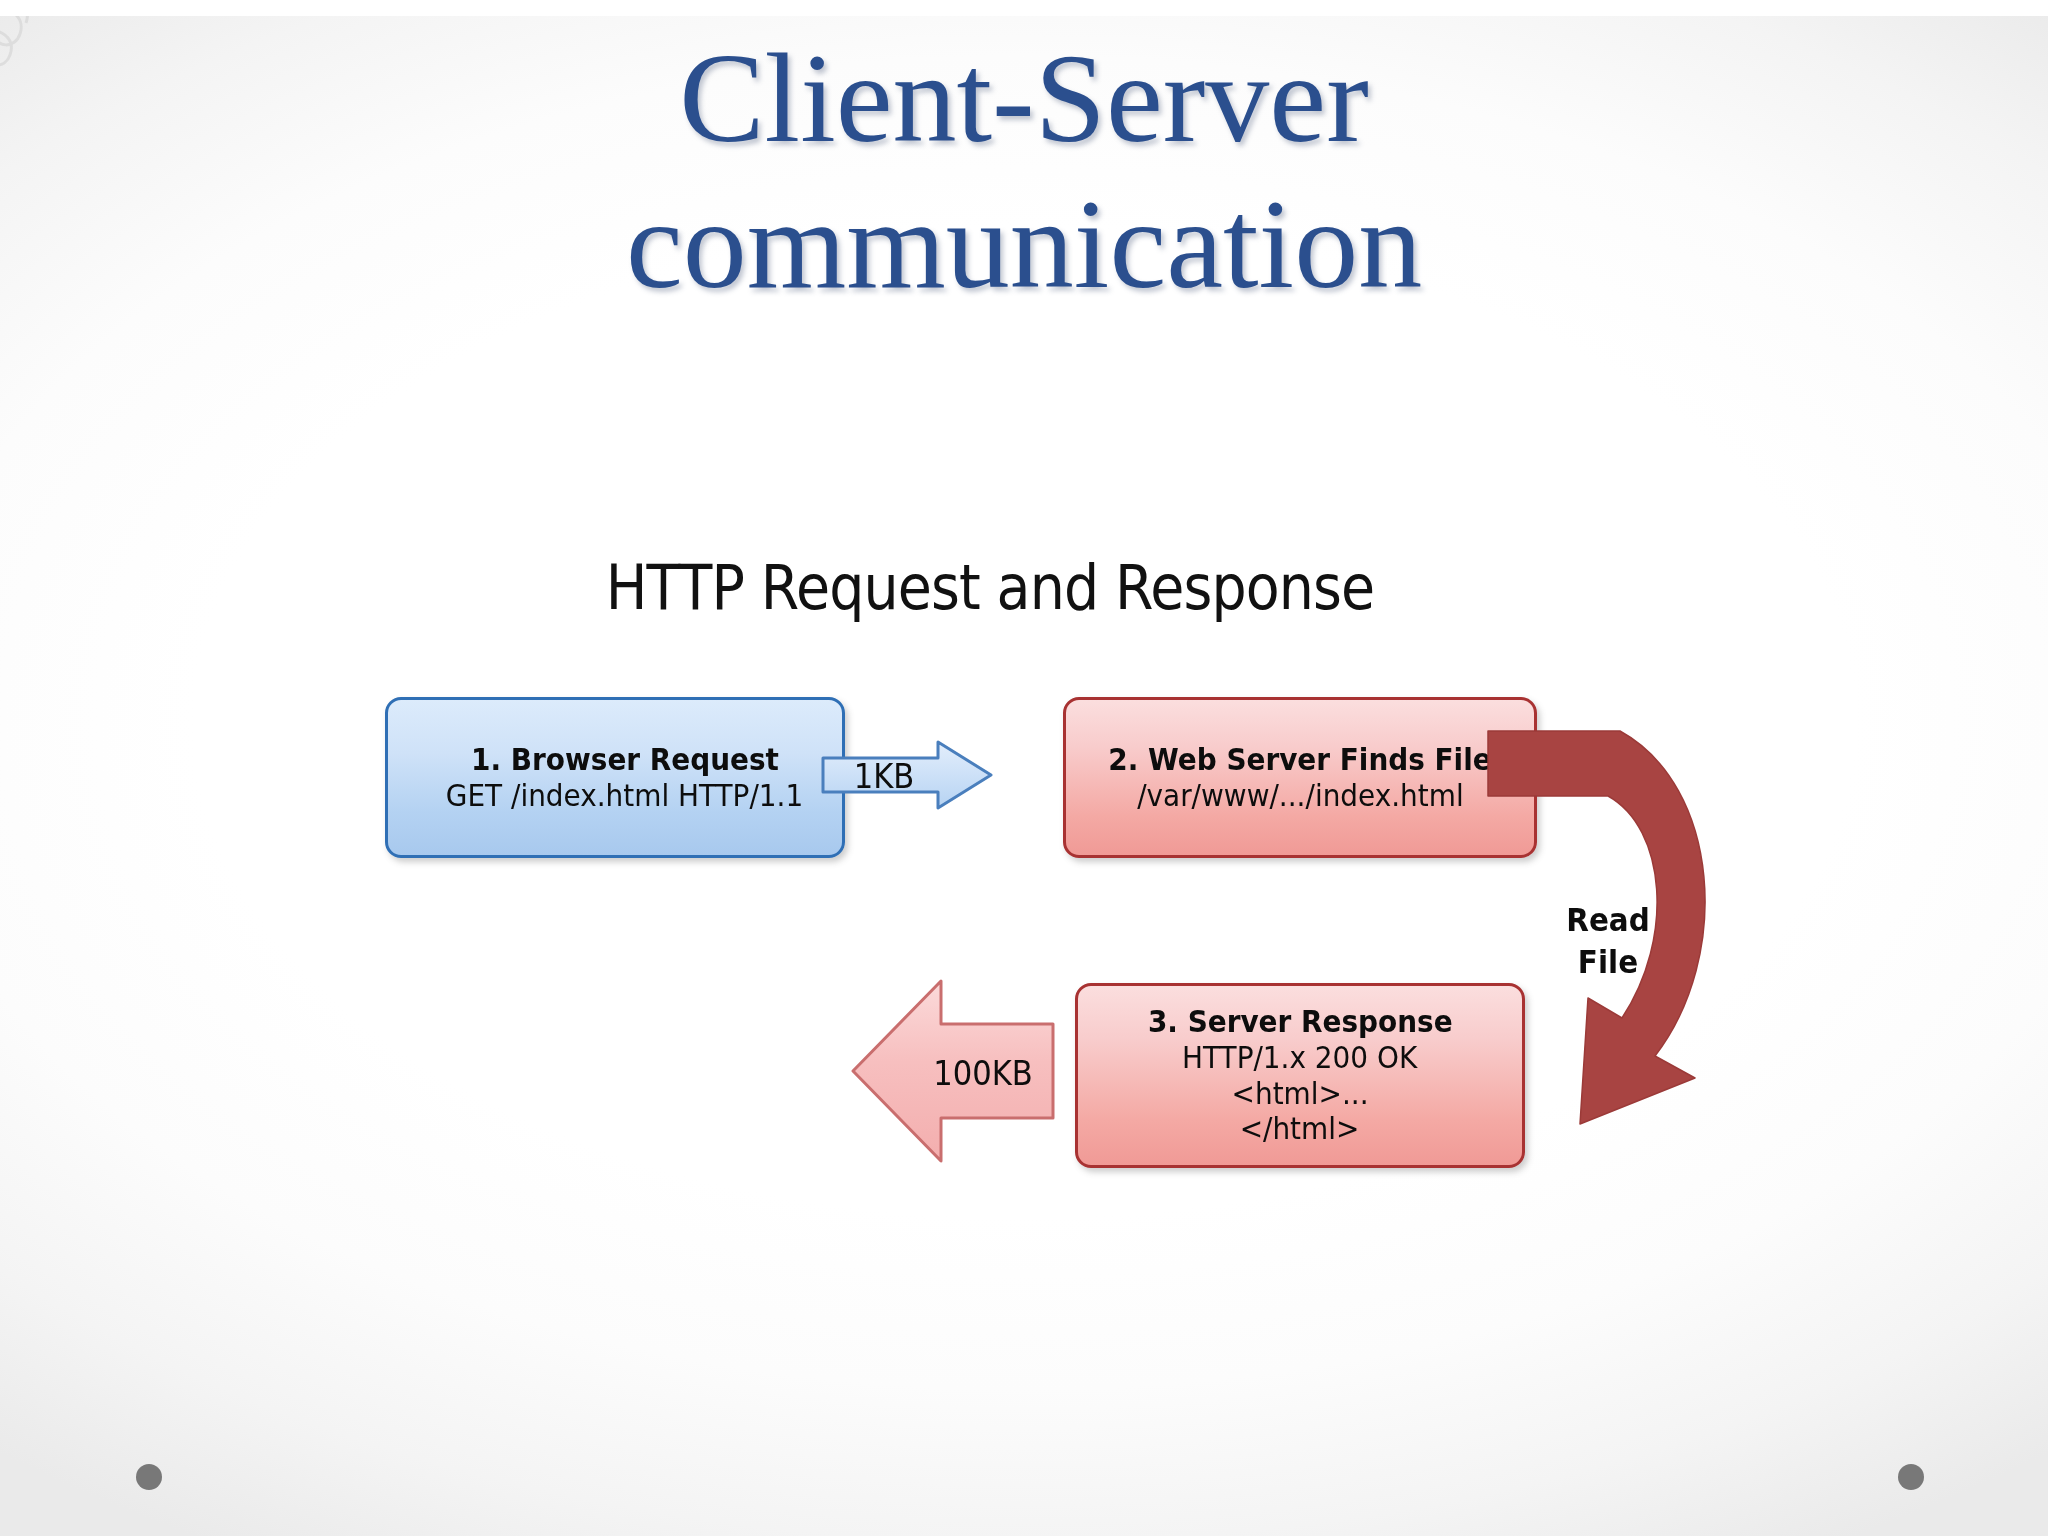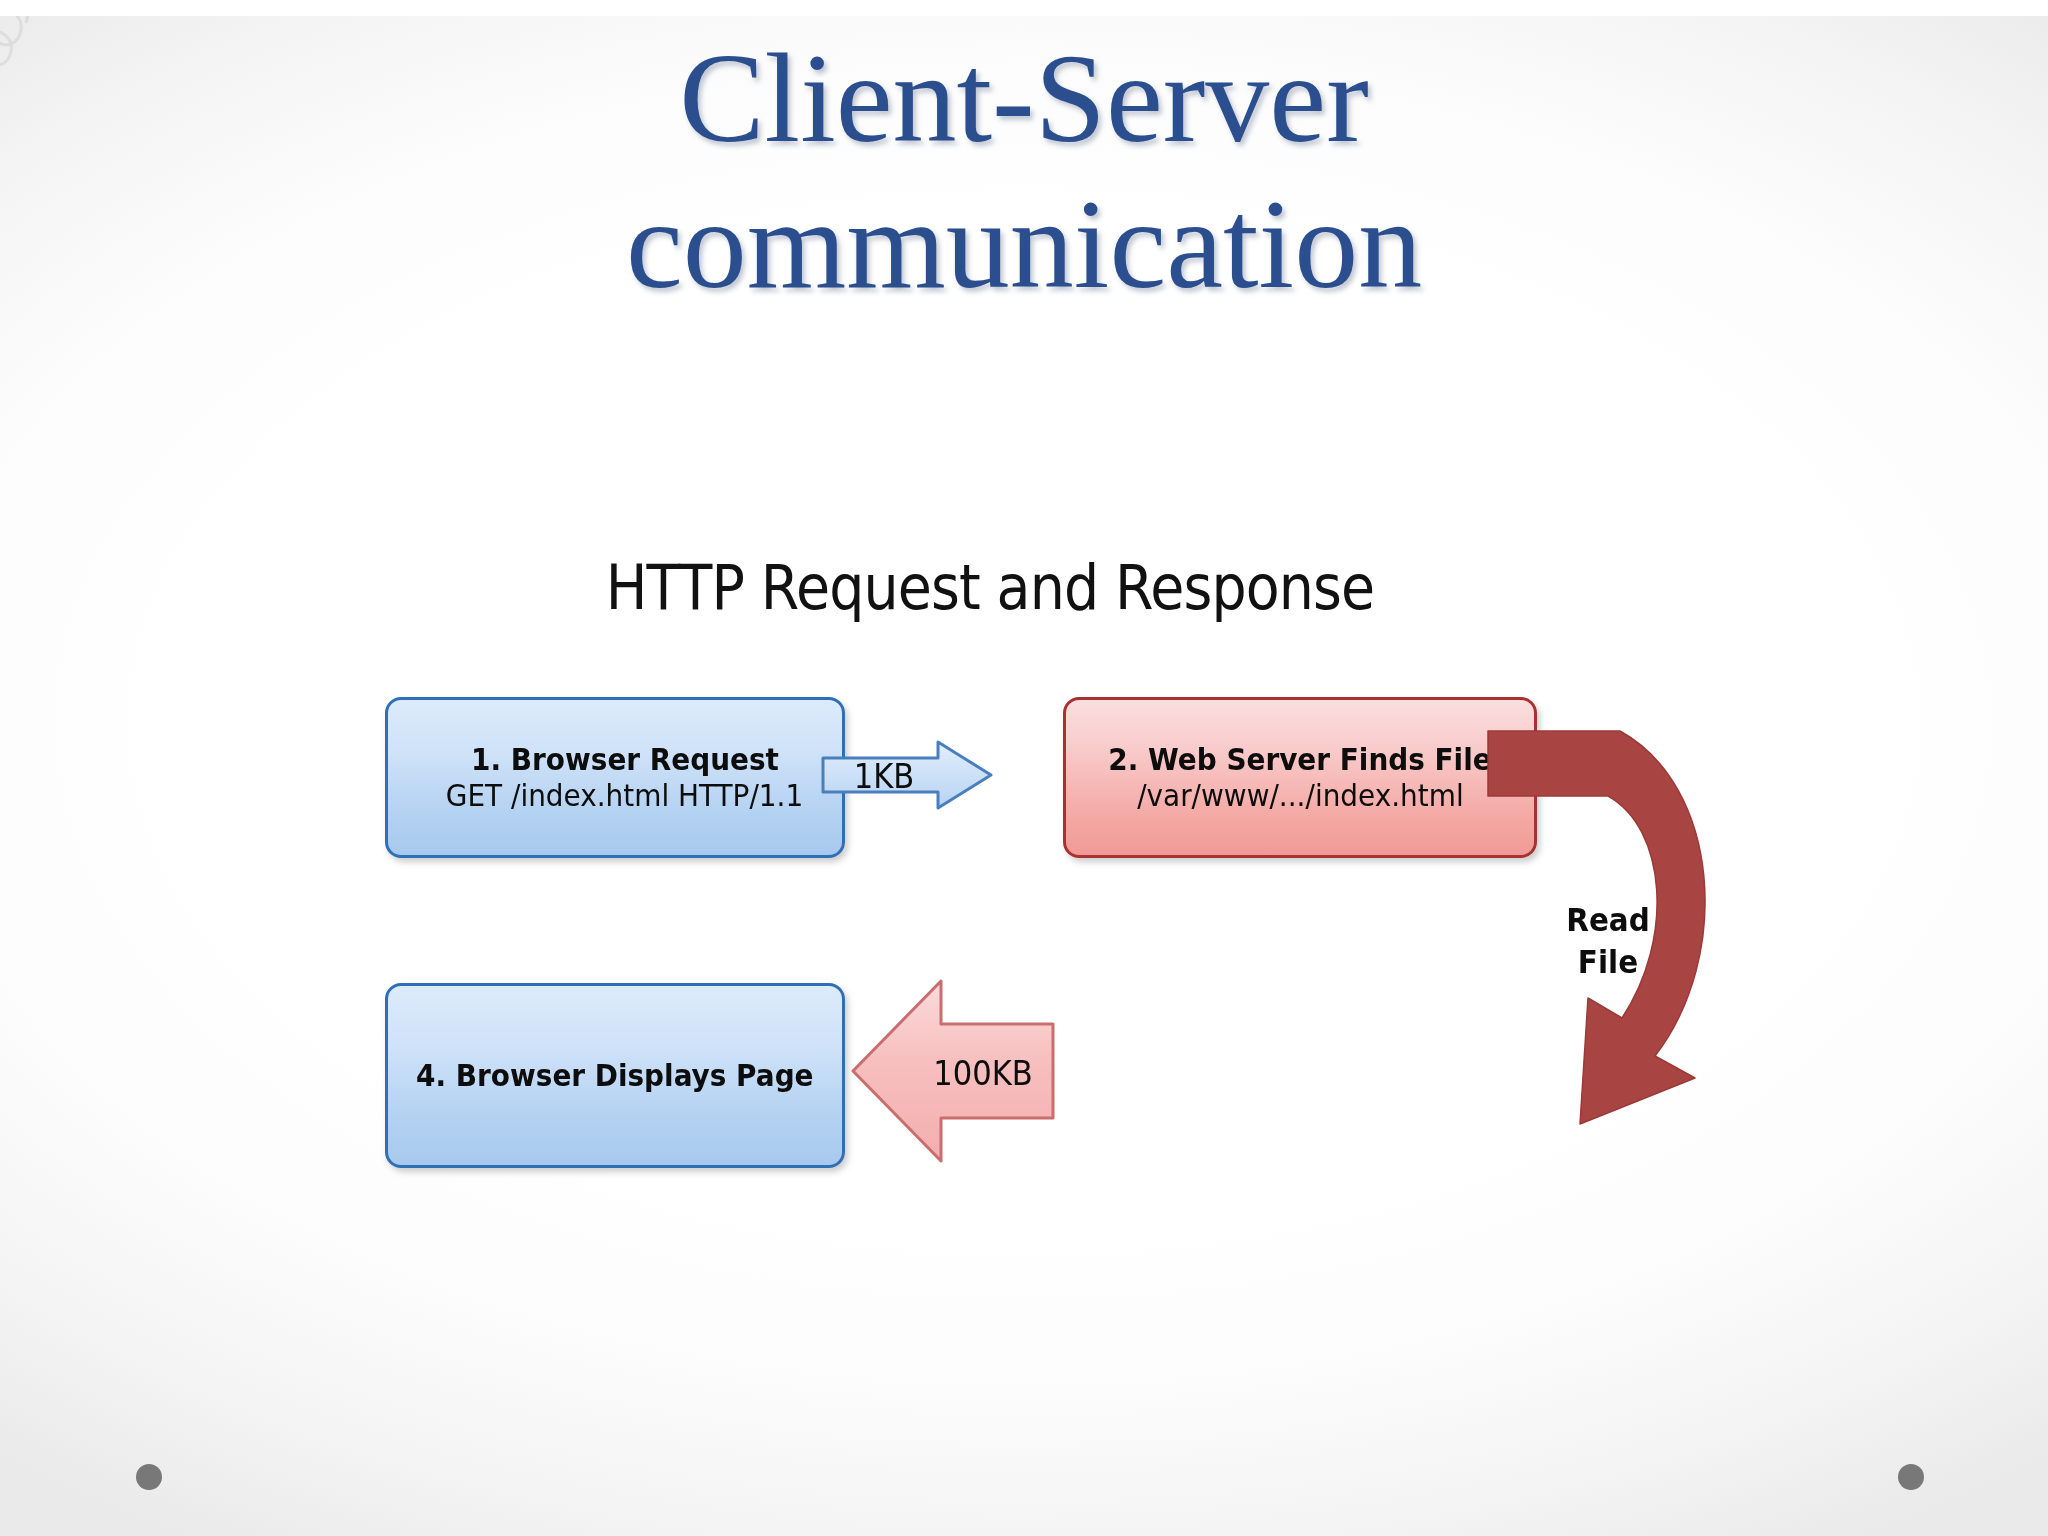--- a/index.html
+++ b/index.html
@@ -162,24 +162,27 @@
   <div class="proc-box blue-box" id="box-1">
     <div class="ln b">1. Browser Request</div>
     <div class="ln">GET /index.html HTTP/1.1</div>
   </div>
 
   <div class="proc-box red-box" id="box-2">
     <div class="ln b">2. Web Server Finds File</div>
     <div class="ln">/var/www/.../index.html</div>
   </div>
 
-
-  <div class="proc-box blue-box" id="box-4">
-    <div class="ln b">4. Browser Displays Page</div>
-  </div>
+  <div class="proc-box red-box" id="box-3">
+    <div class="ln b">3. Server Response</div>
+    <div class="ln">HTTP/1.x 200 OK</div>
+    <div class="ln">&lt;html&gt;...</div>
+    <div class="ln">&lt;/html&gt;</div>
+  </div>
+
 
   <div class="arrow-wrap" id="arrow-1kb">
     <svg width="175" height="75" viewBox="0 0 175 75">
       <defs>
         <linearGradient id="gblue" x1="0" y1="0" x2="0" y2="1">
           <stop offset="0%" stop-color="#e3eefb"></stop>
           <stop offset="45%" stop-color="#cfe2f8"></stop>
           <stop offset="100%" stop-color="#b6d3f2"></stop>
         </linearGradient>
       </defs>

